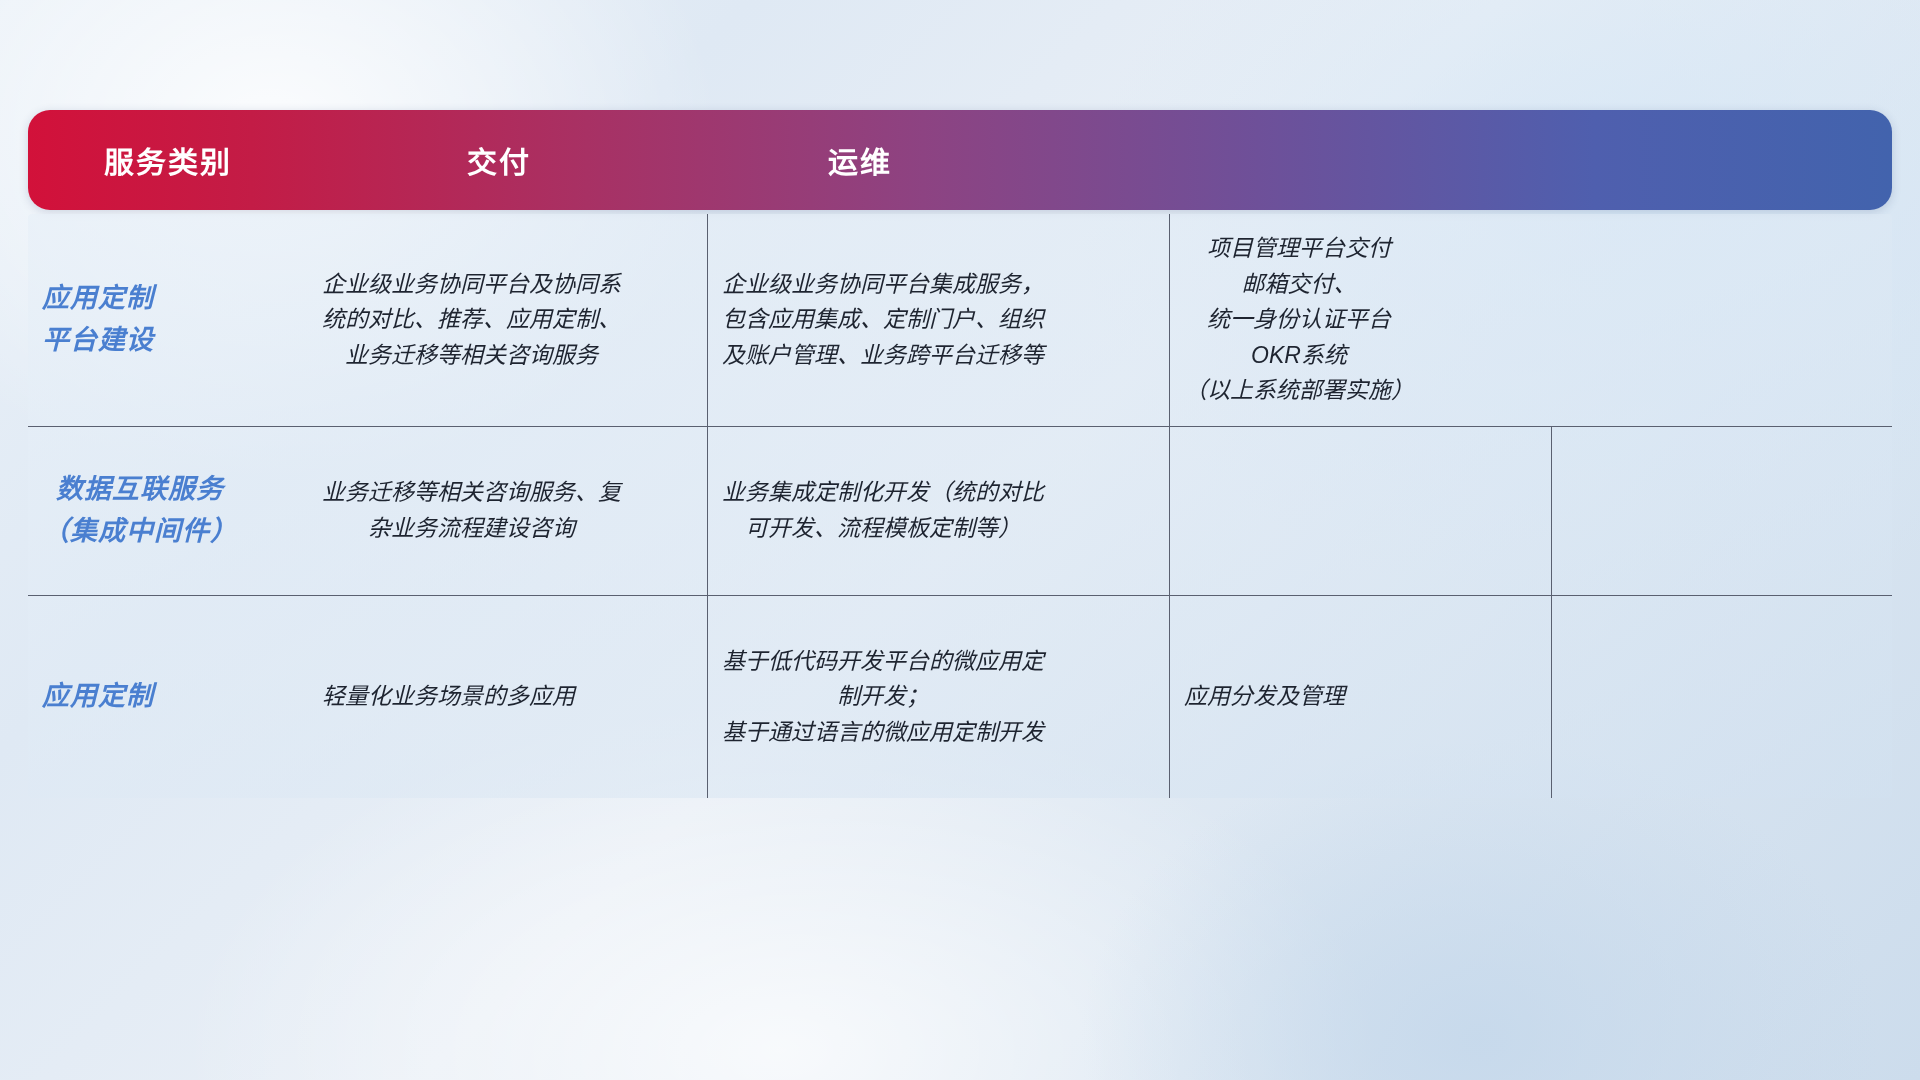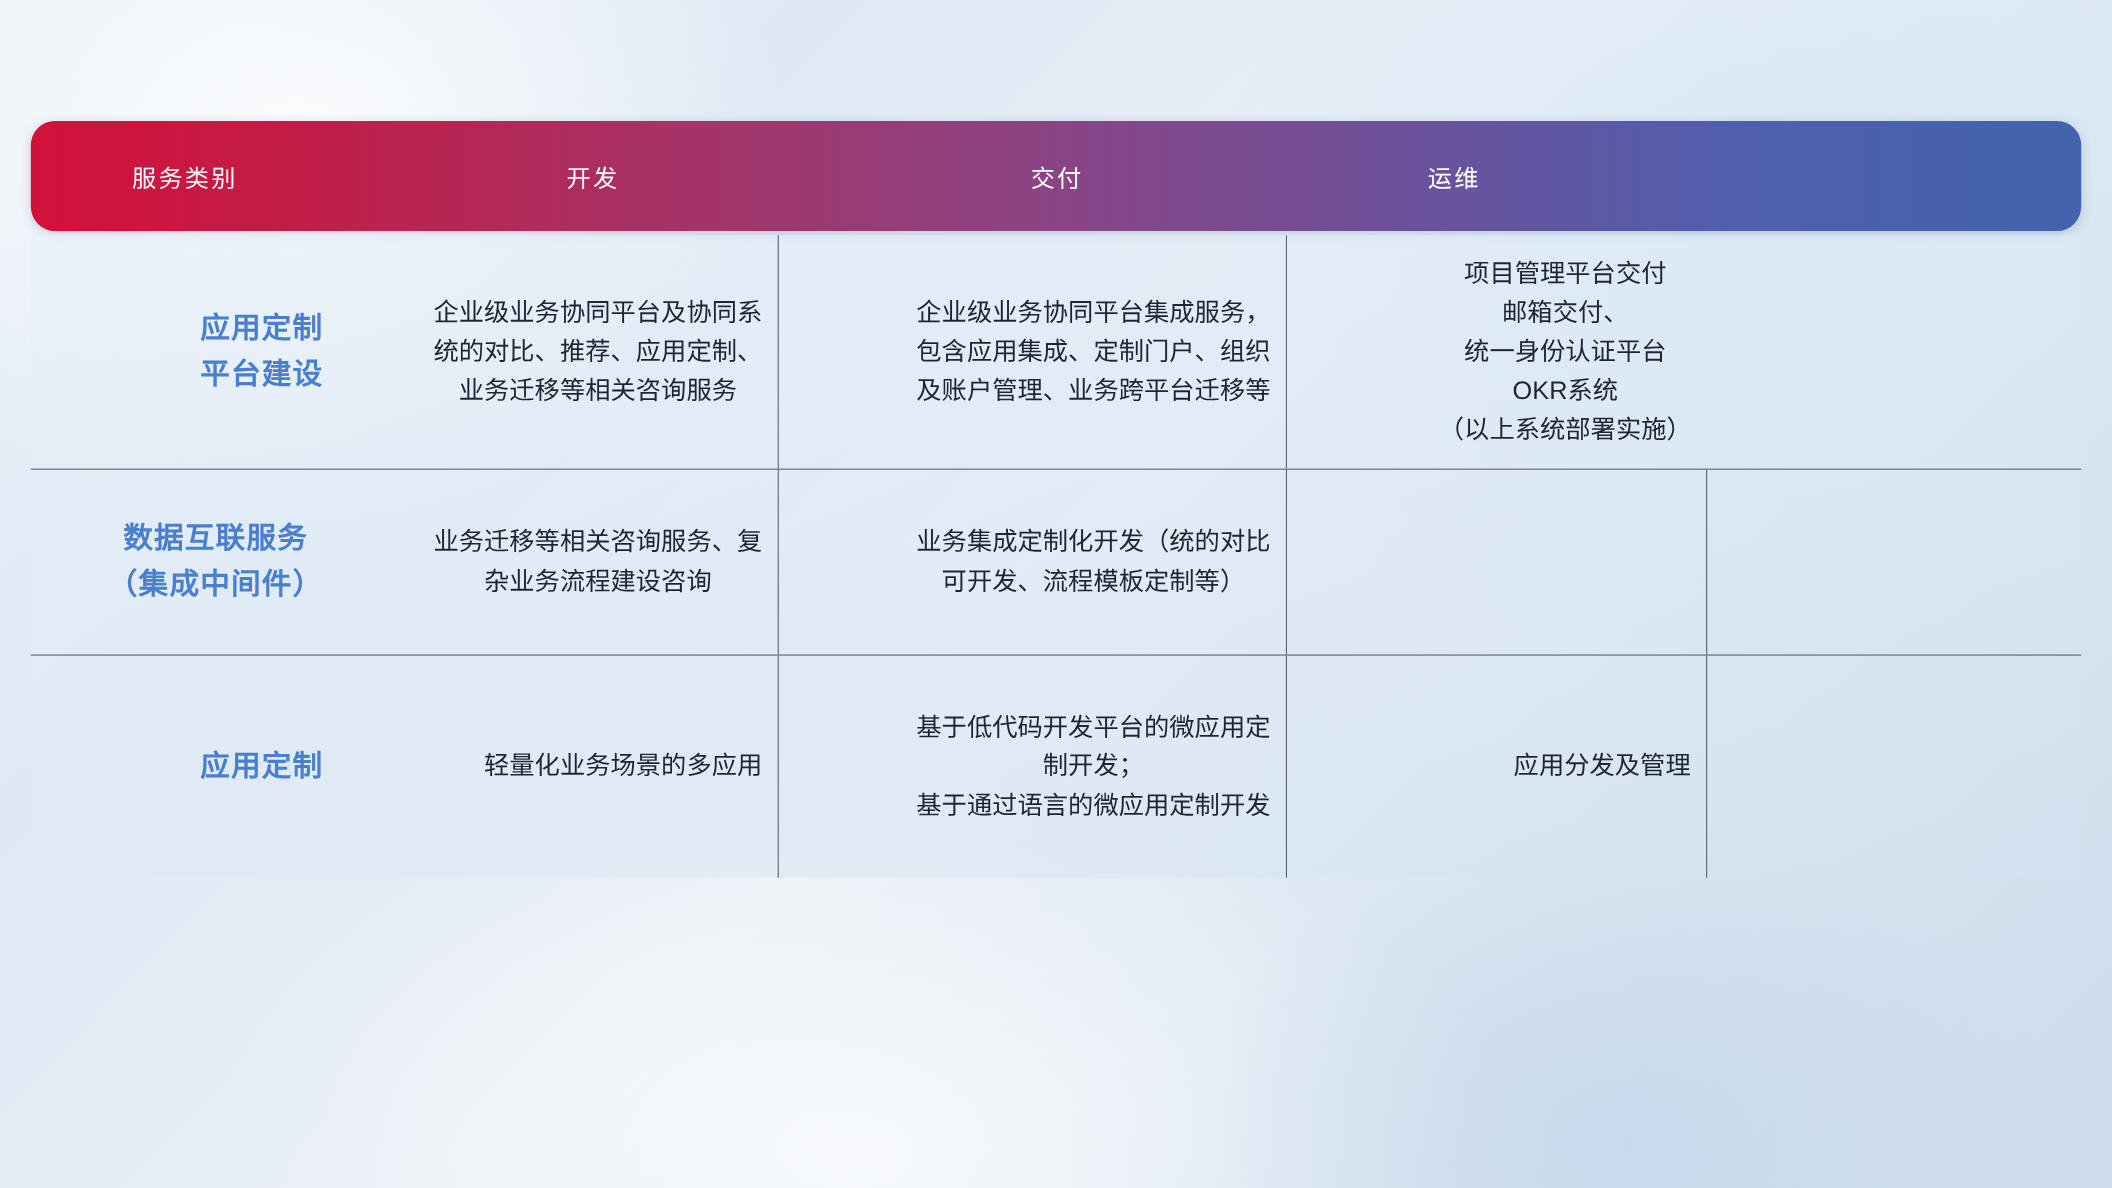--- a/index.html
+++ b/index.html
@@ -55,22 +55,22 @@
     border-radius: 22px;
     overflow: hidden;
     background: linear-gradient(90deg, #d2113a 0%, #c31c46 12%, #a83164 30%, #8d4382 48%, #6e5099 66%, #4f5fae 84%, #4263ad 100%);
     box-shadow: 0 2px 10px rgba(40,60,110,0.18);
   }
   .table-header .hcell {
     display: flex;
     align-items: center;
     justify-content: center;
     color: #ffffff;
-    font-size: 22px;
-    font-weight: normal;
+    font-size: 30px;
+    font-weight: bold;
     letter-spacing: 2px;
   }
 
   
   .c0 { width: 280px; flex: 0 0 280px; }
   .c1 { width: 400px; flex: 0 0 400px; }
   .c2 { width: 462px; flex: 0 0 462px; }
   .c3 { width: 382px; flex: 0 0 382px; }
   .c4 { width: 340px; flex: 0 0 340px; }
 
@@ -85,28 +85,29 @@
     border-bottom: 1.5px solid #5a6070;
   }
   .row:last-child { border-bottom: none; }
   .row.r1 { height: 212px; }
   .row.r2 { height: 168px; }
   .row.r3 { height: 202px; }
 
   .cell {
     display: flex;
     align-items: center;
-    justify-content: flex-end;
+    justify-content: flex-start;
     text-align: center;
     padding: 6px 14px;
     box-sizing: border-box;
     font-size: 23px;
     line-height: 1.55;
     color: #1e2430;
     border-right: 1.5px solid #5a6070;
+    font-style: italic;
   }
   .cell:last-child { border-right: none; }
   .cell.c0 {
     border-right: none;
     color: #4a7fd0;
     font-weight: bold;
     font-size: 27px;
     letter-spacing: 1px;
     line-height: 1.55;
   }
@@ -120,21 +121,20 @@
 
 <div class="bg-blob blob-a"></div>
 <div class="bg-blob blob-b"></div>
 <div class="bg-blob blob-c"></div>
 <div class="bg-blob blob-d"></div>
 
 <div class="table-wrap">
 
   <div class="table-header">
     <div class="hcell c0">服务类别</div>
-    <div class="hcell c2">开发</div>
     <div class="hcell c3">交付</div>
     <div class="hcell c4">运维</div>
   </div>
 
   <div class="table-body">
 
     <div class="row r1">
       <div class="cell c0">
           <span class="txt">应用定制
 平台建设</span>

